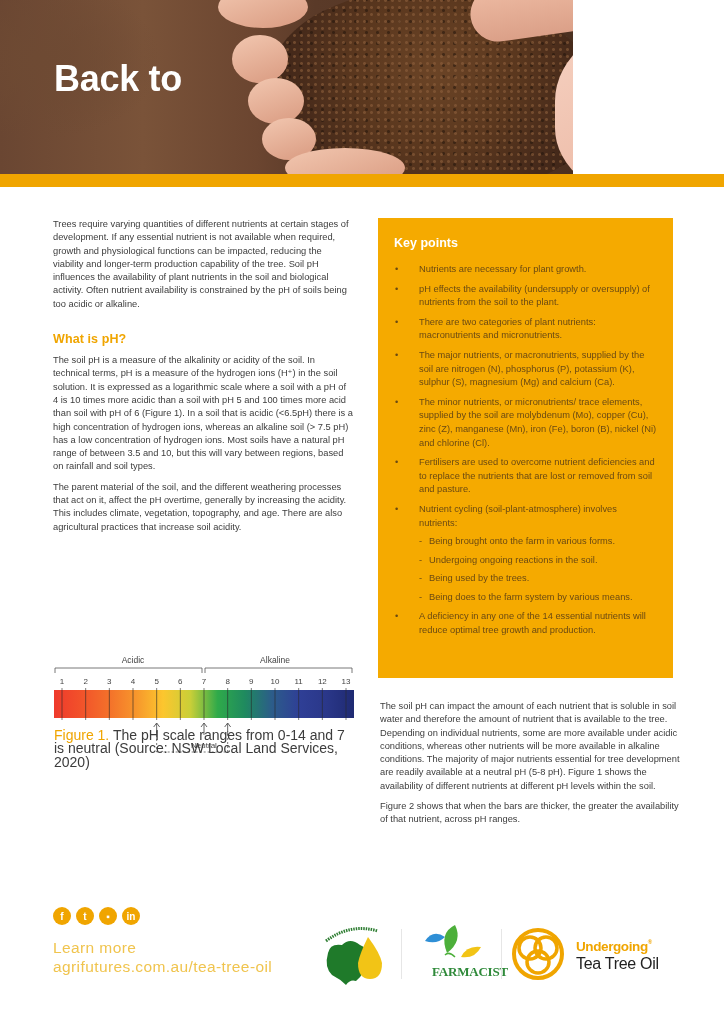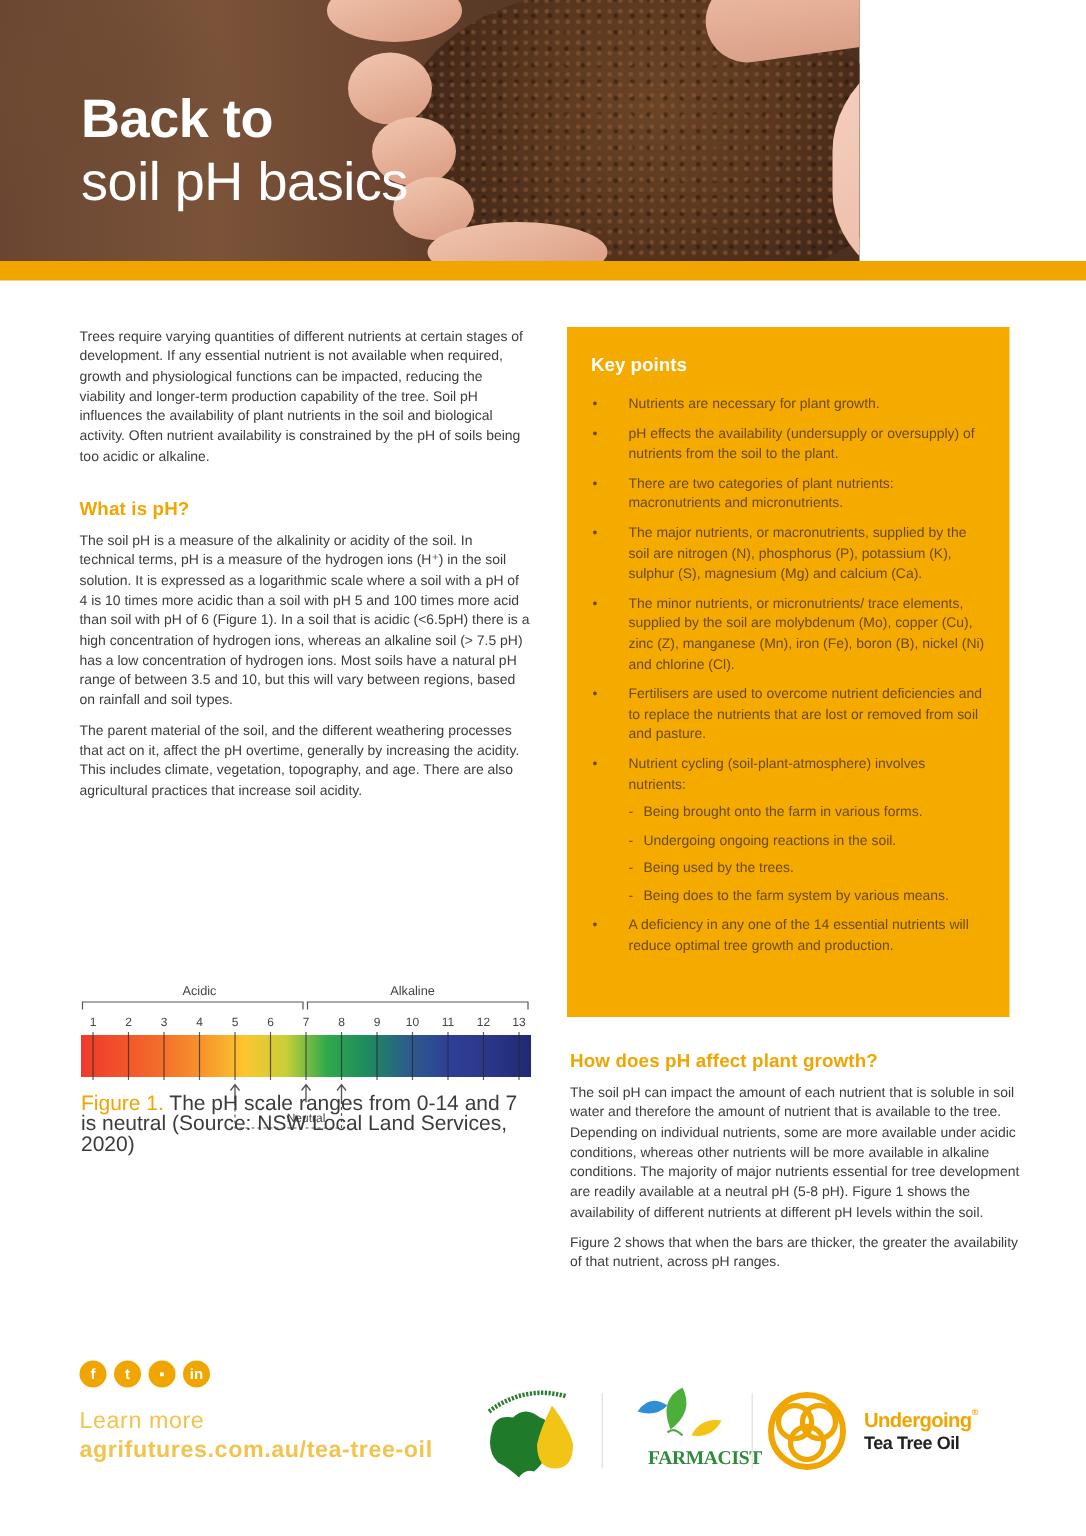--- a/index.html
+++ b/index.html
@@ -50,44 +50,43 @@
   .kp-dash { position: absolute; left: 0; top: 0; }
 
   
   .col-right { position: absolute; left: 380px; top: 700px; width: 300px; }
 
   
   .footer-social { position: absolute; left: 53px; top: 907px; display: flex; gap: 5px; }
   .social-icon { width: 18px; height: 18px; border-radius: 50%; background: #f0a500; color: #ffffff; font-size: 10px; font-weight: bold;
     display: flex; align-items: center; justify-content: center; }
   .learn-more { position: absolute; left: 53px; top: 938px; color: #f0c44e; font-size: 15.5px; line-height: 19px; letter-spacing: 0.4px; }
-  .learn-url { position: absolute; left: 53px; top: 957px; color: #f0c44e; font-size: 15.5px; line-height: 19px; letter-spacing: 0.4px; font-weight: bold; }
+  .learn-url { position: absolute; left: 53px; top: 957px; color: #f0c44e; font-size: 15.5px; line-height: 19px; letter-spacing: 0.4px; }
 
   .logos { position: absolute; left: 315px; top: 915px; width: 400px; height: 80px; }
   .logo-divider { position: absolute; top: 14px; width: 1px; height: 50px; background: #e6e6e6; }
   .farmacist-text { position: absolute; left: 97px; top: 49px; color: #2f8a3a; font-family: "Liberation Serif", serif; font-size: 13px; font-weight: bold; letter-spacing: -0.2px; margin-left: 20px; }
   .agri-name { position: absolute; left: 261px; top: 24px; color: #f0a500; font-weight: bold; font-size: 13.5px; letter-spacing: -0.4px; }
-  .agri-sub { position: absolute; left: 261px; top: 40px; color: #222222; font-weight: bold; font-size: 12px; letter-spacing: -0.3px; }
+  .agri-sub { position: absolute; left: 261px; top: 40px; color: #222222; font-weight: normal; font-size: 16px; letter-spacing: -0.3px; }
   .agri-reg { font-size: 6px; vertical-align: top; }
 </style>
 </head>
 <body>
 
 <div class="hero">
   <div class="soil"></div>
   <div class="thumb"></div>
   <div class="palm"></div>
   <div class="finger" style="left:232px;top:35px;width:56px;height:48px;"></div>
   <div class="finger" style="left:248px;top:78px;width:56px;height:46px;"></div>
   <div class="finger" style="left:262px;top:118px;width:54px;height:42px;"></div>
   <div class="finger" style="left:285px;top:148px;width:120px;height:40px;"></div>
   <div class="finger" style="left:218px;top:-14px;width:90px;height:42px;"></div>
   <div class="hero-title">
     <span class="l1">Back to</span>
-    <span class="l2">soil pH basics</span>
   </div>
 </div>
 <div class="orange-band"></div>
 
 <div class="col-left">
   <div class="body-text">
     <p>Trees require varying quantities of different nutrients at certain stages of development. If any essential nutrient is not available when required, growth and physiological functions can be impacted, reducing the viability and longer-term production capability of the tree.  Soil pH influences the availability of plant nutrients in the soil and biological activity. Often nutrient availability is constrained by the pH of soils being too acidic or alkaline.</p>
   </div>
   <div class="sec-gap"></div>
   <div class="section-title">What is pH?</div>
@@ -174,21 +173,20 @@
         <li class="kp-subitem"><span class="kp-dash">-</span><span>Undergoing ongoing reactions in the soil.</span></li>
         <li class="kp-subitem"><span class="kp-dash">-</span><span>Being used by the trees.</span></li>
         <li class="kp-subitem"><span class="kp-dash">-</span><span>Being does to the farm system by various means.</span></li>
       </ul>
     </li>
     <li class="kp-item"><span class="kp-bullet">•</span><span>A deficiency in any one of the 14 essential nutrients will reduce optimal tree growth and production.</span></li>
   </ul>
 </div>
 
 <div class="col-right">
-  <div class="section-title">How does pH affect plant growth?</div>
   <div class="body-text">
     <p>The soil pH can impact the amount of each nutrient that is soluble in soil water and therefore the amount of nutrient that is available to the tree. Depending on individual nutrients, some are more available under acidic conditions, whereas other nutrients will be more available in alkaline conditions. The majority of major nutrients essential for tree development are readily available at a neutral pH (5-8 pH). Figure 1 shows the availability of different nutrients at different pH levels within the soil.</p>
     <p>Figure 2 shows that when the bars are thicker, the greater the availability of that nutrient, across pH ranges.</p>
   </div>
 </div>
 
 <div class="footer-social">
   <div class="social-icon">f</div>
   <div class="social-icon">t</div>
   <div class="social-icon">▪</div>

